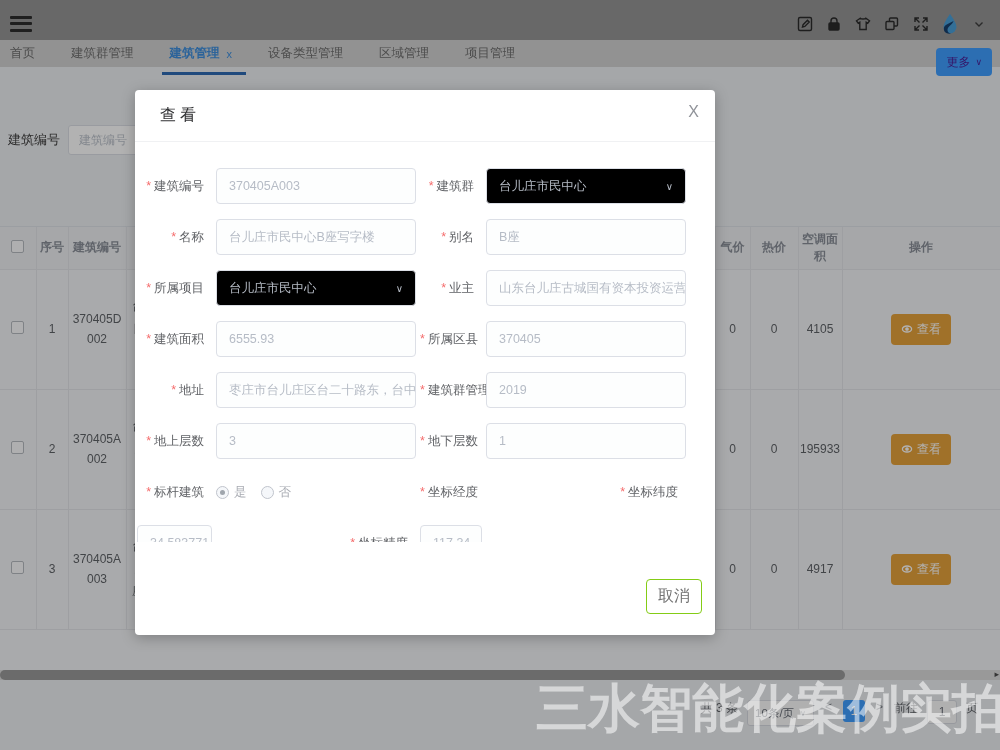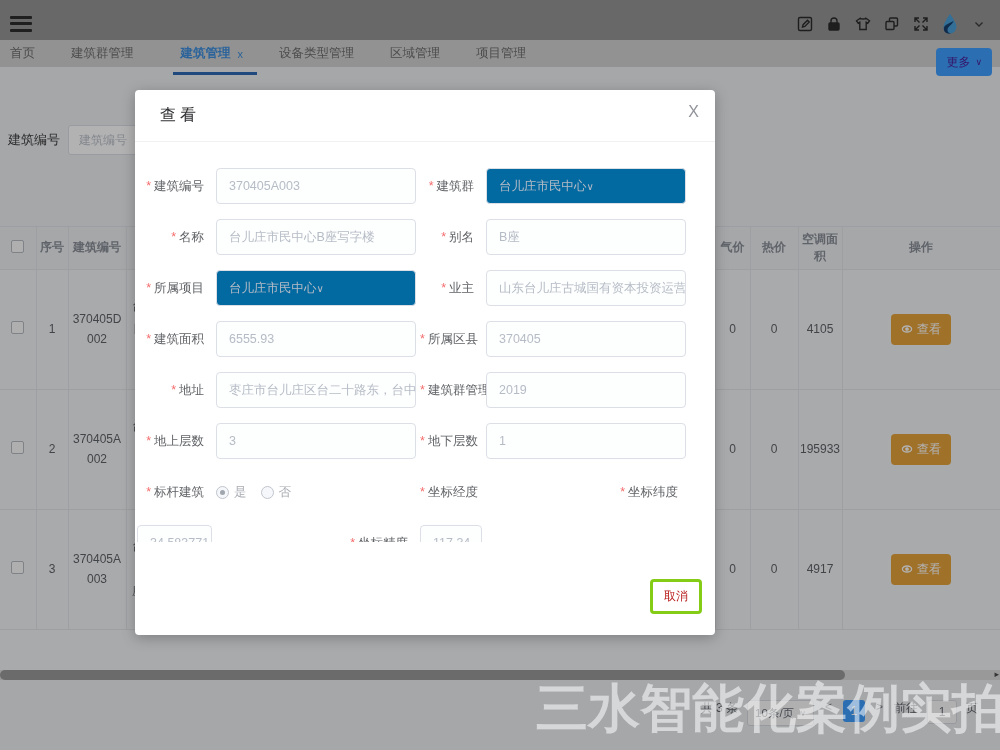--- a/index.html
+++ b/index.html
@@ -13,21 +13,21 @@
   .hamburger { width:22px; height:16px; display:flex; flex-direction:column; justify-content:space-between; cursor:pointer; }
   .hamburger i { display:block; height:3px; background:#2d2d2d; border-radius:1px; }
   .top-icons { display:flex; align-items:center; gap:7px; }
   .ticon { width:22px; height:22px; display:flex; align-items:center; justify-content:center; }
   .ticon svg { stroke:#2b2b2b; fill:none; stroke-width:1.4; }
 
   
   .tabbar { position:absolute; top:40px; left:0; right:0; height:27px; background:#d2d2d2;
             display:flex; align-items:center; gap:36px; padding-left:10px; }
   .tab { position:relative; font-size:12.5px; color:#6e6e6e; height:43px; display:flex; align-items:center; cursor:pointer; }
-  .tab.active { color:#3f8fdd; font-weight:bold;margin-left:11px; }
+  .tab.active { color:#3f8fdd; font-weight:bold; }
   .tab.active::after { content:""; position:absolute; left:-8px; right:-14px; bottom:0; height:3px; background:#2f6bb3; }
   .tab .closex { margin-left:7px; font-size:11px; color:#3f8fdd; font-weight:normal; }
   .more-btn { position:absolute; right:8px; top:8px; height:28px; padding:0 10px; background:#409EFF; color:#4c1d95;
               font-size:12px; border:none; border-radius:4px; display:flex; align-items:center; gap:5px; cursor:pointer; }
   .more-btn .chev { font-size:9px; }
 
   
   .search-row { position:absolute; top:125px; left:8px; display:flex; align-items:center; gap:8px; }
   .search-label { font-size:13px; color:#3c3c3c; }
   .search-input { width:150px; height:30px; border:1px solid #dcdfe6; border-radius:3px; background:#fff;
@@ -75,30 +75,30 @@
   .dlg-head { position:relative; height:52px; border-bottom:1px solid #f0f1f3; display:flex; align-items:center; padding:0 25px; }
   .dlg-title { font-size:16px; color:#303133; letter-spacing:4px; }
   .dlg-close { position:absolute; right:16px; top:14px; font-size:16px; color:#909399; cursor:pointer; line-height:1; }
   .dlg-body { position:absolute; top:53px; left:0; right:0; height:399px; overflow:hidden;
               display:grid; grid-template-columns:75px 200px 62px 200px; column-gap:4px;
               grid-auto-rows:36px; row-gap:15px; padding:25px 0 0 2px; align-items:center; }
   .dlabel { font-size:12.5px; color:#606266; text-align:right; padding-right:8px; white-space:nowrap; }
   .req { color:#F56C6C; margin-right:3px; }
   .dinput, .dselect { height:36px; border:1px solid #dcdfe6; border-radius:4px; display:flex; align-items:center;
                       padding:0 12px; font-size:12.5px; color:#b6bcc6; background:#fdfefe; overflow:hidden; white-space:nowrap; }
-  .dselect { background:#0369a1; }
+  .dselect { background:#000000; justify-content:space-between; }
   .dselect .chev { color:#b6bcc6; font-size:10px; }
   .dradio { display:flex; align-items:center; gap:14px; font-size:12.5px; color:#a8abb2; }
   .rdo { position:relative; display:inline-block; width:13px; height:13px; border:1px solid #c0c4cc;
          border-radius:50%; background:#f5f7fa; margin-right:5px; vertical-align:-2px; }
   .rdo.checked::after { content:""; position:absolute; left:3px; top:3px; width:5px; height:5px; border-radius:50%; background:#a0a6ad; }
   .radio-opt { display:flex; align-items:center; }
   .dlg-foot { position:absolute; right:13px; bottom:21px; }
-  .cancel-btn { background:#fff; border:3px solid #84cc16; border-radius:4px; color:#b91c1c;
-                font-size:12px; padding:6px 11px; cursor:pointer; font-family:inherit; }
+  .cancel-btn { background:#fff; border:1px solid #84cc16; border-radius:4px; color:#737373;
+                font-size:16px; padding:6px 11px; cursor:pointer; font-family:inherit; }
 
   
   .watermark { position:absolute; left:536px; top:674px; z-index:40; pointer-events:none;
                font-size:52px; font-weight:bold; color:rgba(255,255,255,0.55); white-space:nowrap; }
 </style>
 </head>
 <body>
 
 <div class="page">
 

